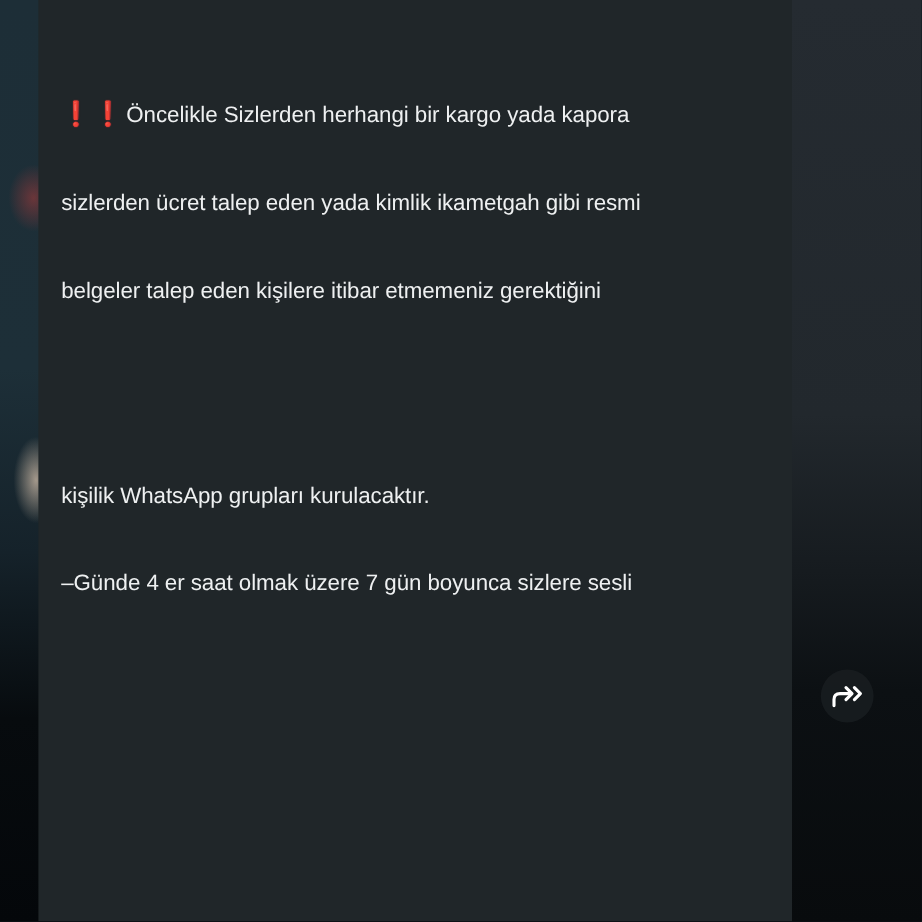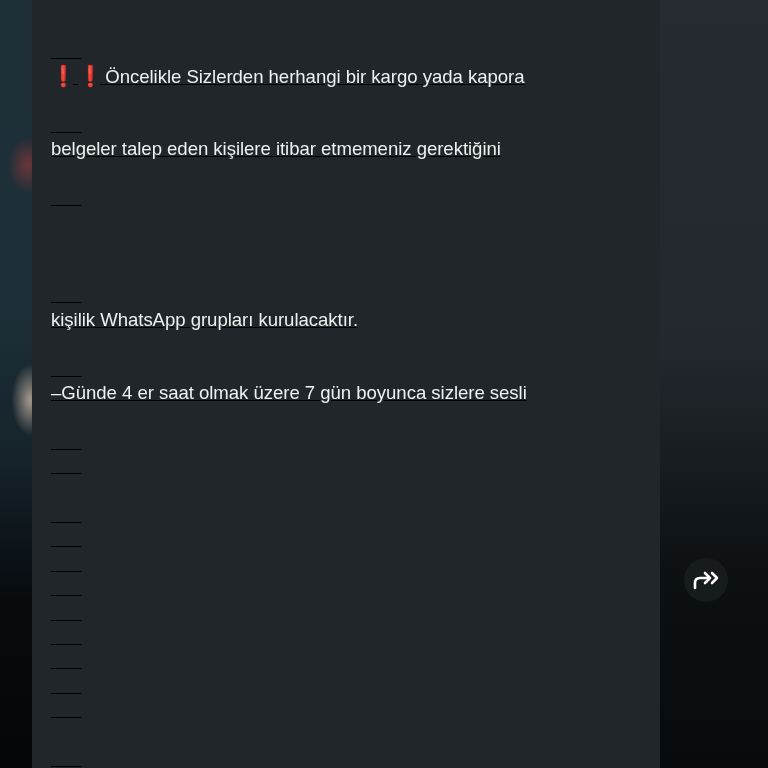--- a/index.html
+++ b/index.html
@@ -30,22 +30,21 @@
     background: linear-gradient(180deg, #252b31 0%, #22282d 45%, #161b1f 62%, #0c1013 75%, #080b0d 100%);
   }
   .bubble {
     position: absolute;
     left: 32px;
     top: 0;
     width: 628px;
     height: 768px;
     background: #202629;
     box-sizing: border-box;
-    padding: 15px 0 0 19px;
-    text-decoration: underline;
+    padding: 35px 0 0 19px;
   }
   .msg {
     font-family: "Liberation Sans", sans-serif;
     font-size: 18.6px;
     line-height: 24.4px;
     color: #eef0f1;
     white-space: pre;
     letter-spacing: -0.05px;
   }
   .line { display: block; height: 24.4px; }
@@ -76,20 +75,21 @@
 </style>
 </head>
 <body>
 
 <div class="screen">
   <div class="right-bg"></div>
 
   <div class="bubble">
     <div class="msg">
       <span class="line"><span class="emoji">❗</span> <span class="emoji">❗</span> <span>Öncelikle Sizlerden herhangi bir kargo yada kapora</span></span>
+      <span class="line">sizlerden ücret talep eden yada kimlik ikametgah gibi resmi</span>
       <span class="line">belgeler talep eden kişilere itibar etmemeniz gerektiğini</span>
       <span class="blank"></span>
 
       <span class="line">kişilik WhatsApp grupları kurulacaktır.</span>
       <span class="line">–Günde 4 er saat olmak üzere 7 gün boyunca sizlere sesli</span>
       
       
 
       
       

